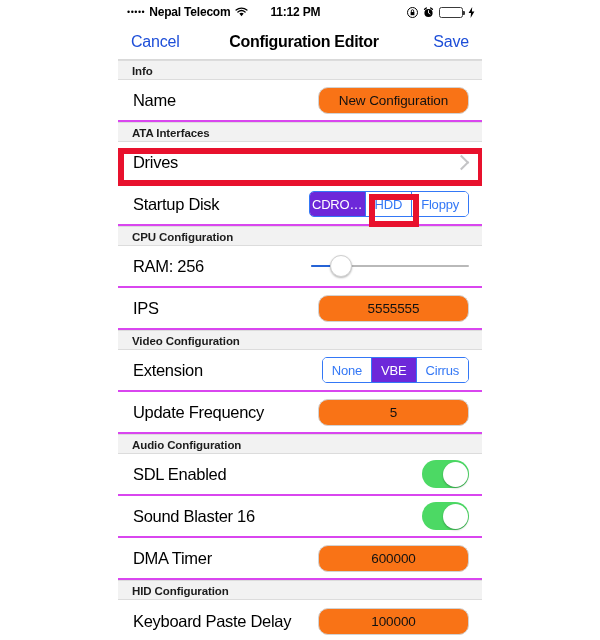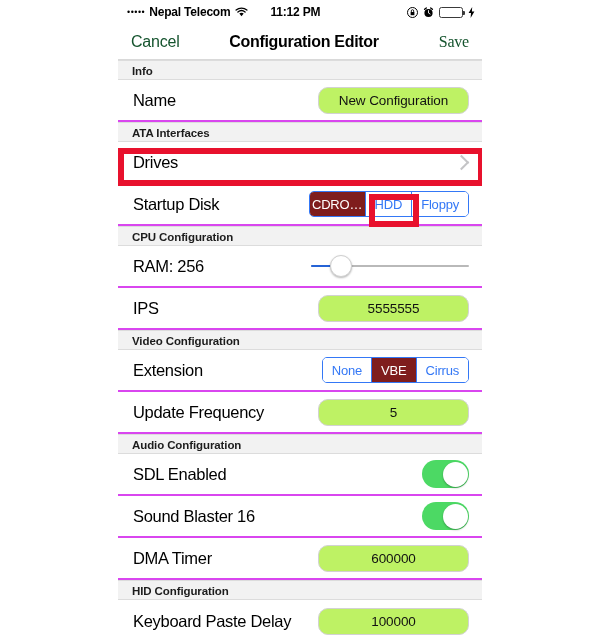--- a/index.html
+++ b/index.html
@@ -95,40 +95,40 @@
     display: flex;
     align-items: center;
     padding: 0 13px;
     background: #ffffff;
     border-bottom: 1px solid #d9d9d9;
     box-sizing: border-box;
     position: relative;
   }
   .nav-btn {
     font-size: 16px;
-    color: #14532d;
+    color: #1d4ed8;
     background: none;
     border: none;
     padding: 0;
     cursor: pointer;
     font-family: inherit;
     letter-spacing: -0.2px;
   }
   .nav-title {
     position: absolute;
     left: 8px;
     right: 0;
     text-align: center;
     font-size: 16px;
     font-weight: 700;
     color: #000;
     letter-spacing: -0.3px;
     pointer-events: none;
   }
-  .nav-save { margin-left: auto; font-family: Liberation Serif, serif; }
+  .nav-save { margin-left: auto; }
 
   
   .table { background: #ffffff; }
   .section-header {
     background: #f2f2f2;
     font-size: 11.5px;
     font-weight: 700;
     color: #1c1c1c;
     padding: 5px 0 4px 14px;
     letter-spacing: -0.1px;
@@ -161,21 +161,21 @@
     display: flex;
     align-items: center;
   }
 
   
   .textfield {
     width: 151px;
     height: 27px;
     border: 1px solid #d2d2d2;
     border-radius: 10px;
-    background: #bef264;
+    background: #f97316;
     font-size: 13.5px;
     color: #111;
     text-align: center;
     line-height: 25px;
     box-sizing: border-box;
     letter-spacing: -0.1px;
     font-family: inherit;
     cursor: text;
   }
 
@@ -208,21 +208,21 @@
     justify-content: center;
     border-right: 1px solid #3478f6;
     box-sizing: border-box;
     cursor: pointer;
     letter-spacing: -0.2px;
     white-space: nowrap;
     max-width: 56px;
     overflow: hidden;
   }
   .seg:last-child { border-right: none; }
-  .seg.active { background: #7f1d1d; color: #ffffff; }
+  .seg.active { background: #6d28d9; color: #ffffff; }
 
   
   .slider {
     position: relative;
     width: 158px;
     height: 26px;
     display: flex;
     align-items: center;
     cursor: pointer;
   }

